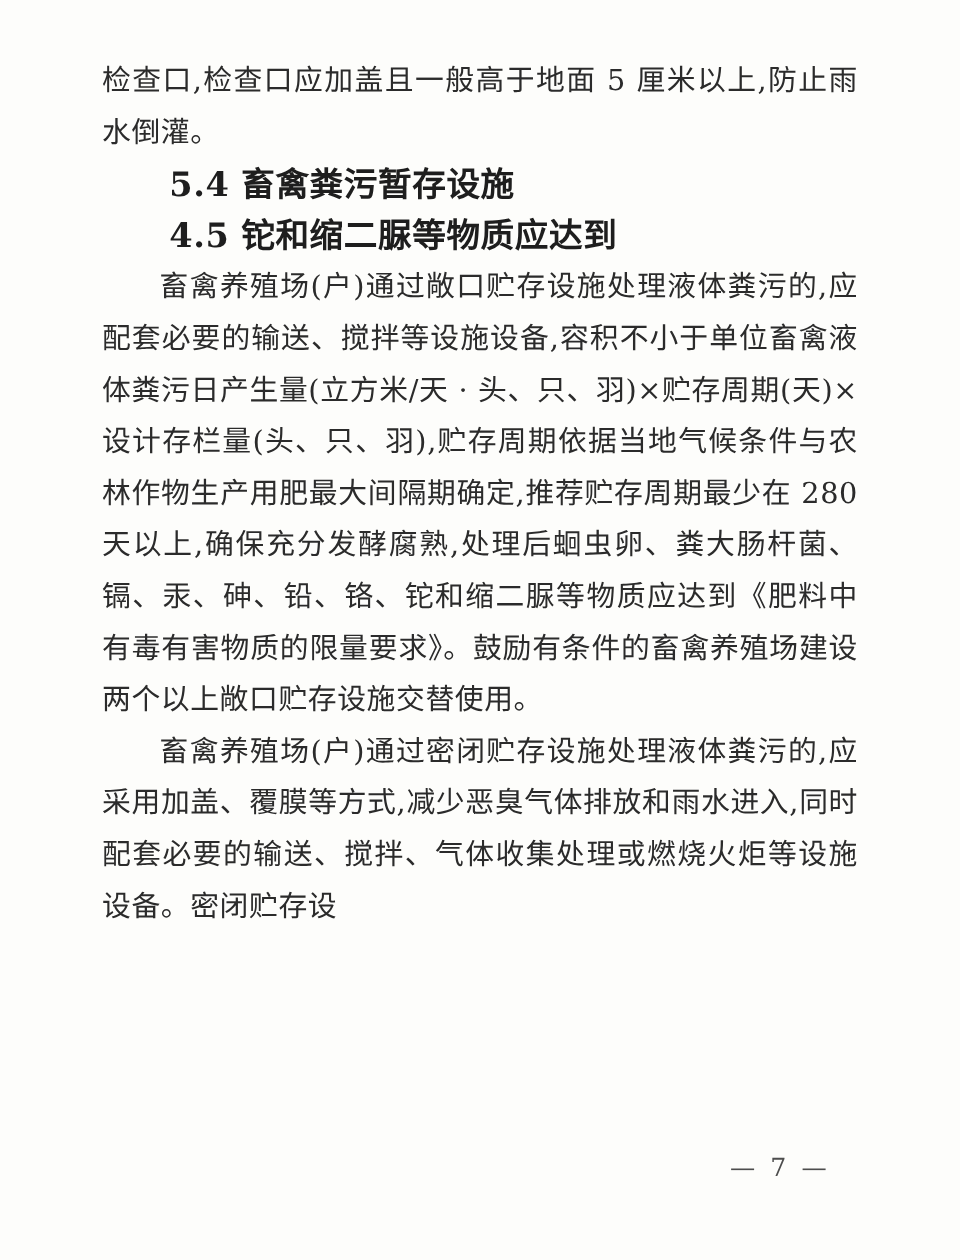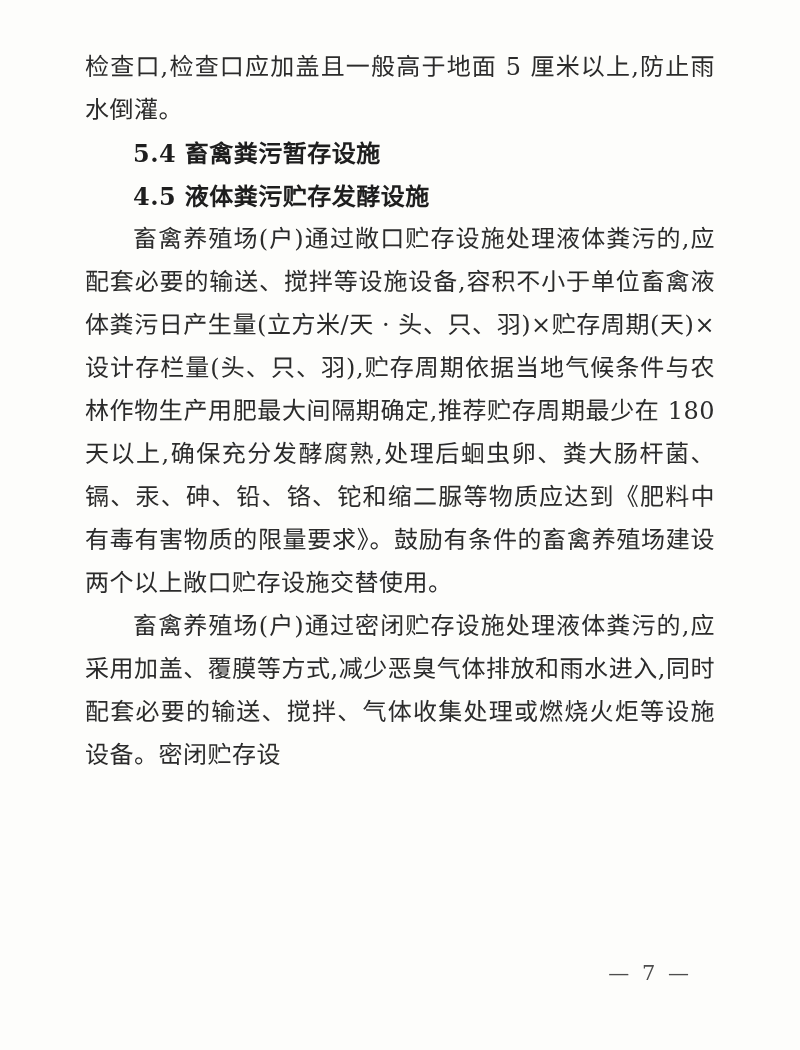--- a/index.html
+++ b/index.html
@@ -38,21 +38,21 @@
     text-indent: 2em;
   }
 
   .para.continued {
     text-indent: 0;
   }
 
   .heading {
     text-indent: 2em;
     font-weight: bold;
-    font-size: 24px;
+    font-size: 28px;
     line-height: 43px;
     color: #1e1e1e;
     text-align: left;
   }
 
   .heading .section-title {
     margin-left: 0.35em;
   }
 
   .footer {
@@ -75,23 +75,23 @@
 
 <div class="page">
 
   <div class="content">
 
     <p class="para continued">检查口,检查口应加盖且一般高于地面 5 厘米以上,防止雨水倒灌。</p>
 
     <h2 class="heading"><span class="section-number">5.4</span><span class="section-title">畜禽粪污暂存设施</span></h2>
 
 
-    <h2 class="heading"><span class="section-number">4.5</span><span class="section-title">液体粪污贮存发酵设施</span></h2>
+    <h2 class="heading"><span class="section-number">4.5</span><span class="section-title">铊和缩二脲等物质应达到</span></h2>
 
-    <p class="para">畜禽养殖场(户)通过敞口贮存设施处理液体粪污的,应配套必要的输送、搅拌等设施设备,容积不小于单位畜禽液体粪污日产生量(立方米/天 · 头、只、羽)×贮存周期(天)×设计存栏量(头、只、羽),贮存周期依据当地气候条件与农林作物生产用肥最大间隔期确定,推荐贮存周期最少在 180 天以上,确保充分发酵腐熟,处理后蛔虫卵、粪大肠杆菌、镉、汞、砷、铅、铬、铊和缩二脲等物质应达到《肥料中有毒有害物质的限量要求》。鼓励有条件的畜禽养殖场建设两个以上敞口贮存设施交替使用。</p>
+    <p class="para">畜禽养殖场(户)通过敞口贮存设施处理液体粪污的,应配套必要的输送、搅拌等设施设备,容积不小于单位畜禽液体粪污日产生量(立方米/天 · 头、只、羽)×贮存周期(天)×设计存栏量(头、只、羽),贮存周期依据当地气候条件与农林作物生产用肥最大间隔期确定,推荐贮存周期最少在 280 天以上,确保充分发酵腐熟,处理后蛔虫卵、粪大肠杆菌、镉、汞、砷、铅、铬、铊和缩二脲等物质应达到《肥料中有毒有害物质的限量要求》。鼓励有条件的畜禽养殖场建设两个以上敞口贮存设施交替使用。</p>
 
     <p class="para">畜禽养殖场(户)通过密闭贮存设施处理液体粪污的,应采用加盖、覆膜等方式,减少恶臭气体排放和雨水进入,同时配套必要的输送、搅拌、气体收集处理或燃烧火炬等设施设备。密闭贮存设</p>
 
   </div>
 
   <div class="footer">
     <span class="page-number">— 7 —</span>
   </div>
 
 </div>

